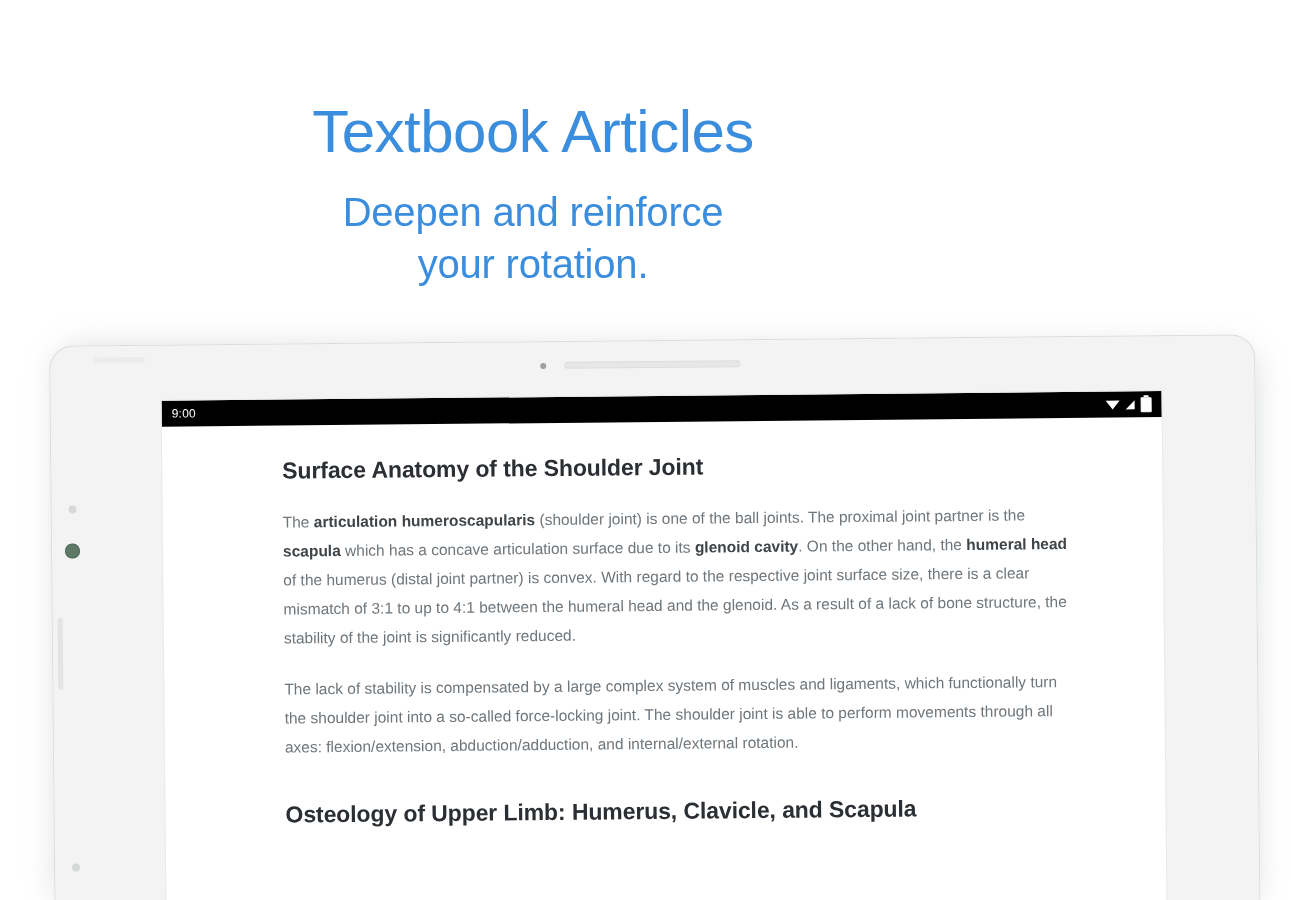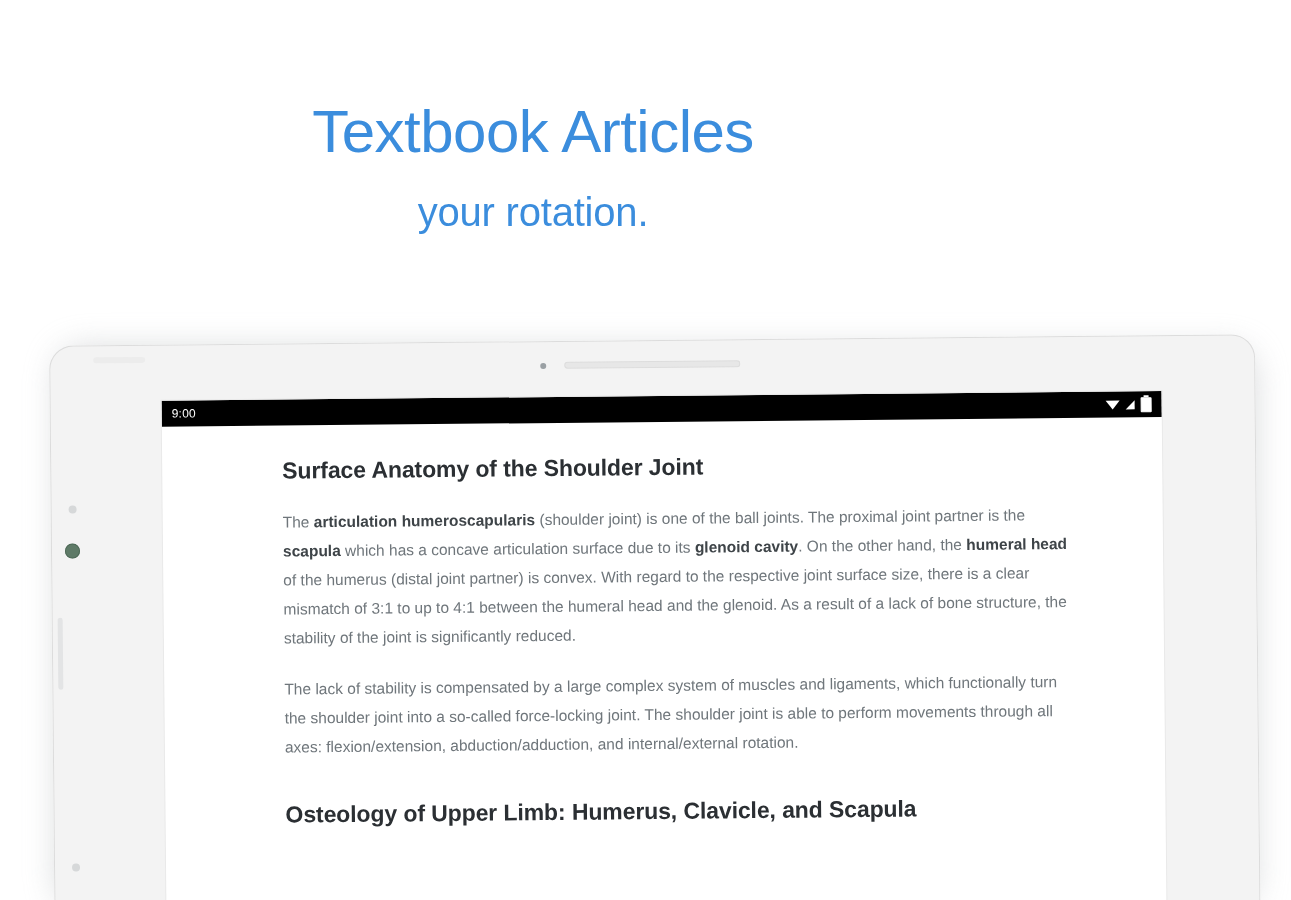--- a/index.html
+++ b/index.html
@@ -241,20 +241,21 @@
   }
 </style>
 </head>
 <body>
 
 <div id="stage">
 
   <div class="promo">
     <div class="promo-title">Textbook Articles</div>
     <div class="promo-sub">
+      <span class="line">Deepen and reinforce</span>
       <span class="line">your rotation.</span>
     </div>
   </div>
 
   <div class="device-wrap">
     <div class="device-shadow"></div>
 
     <div class="device">
       <div class="top-left-notch"></div>
       <div class="cam-slot"></div>

